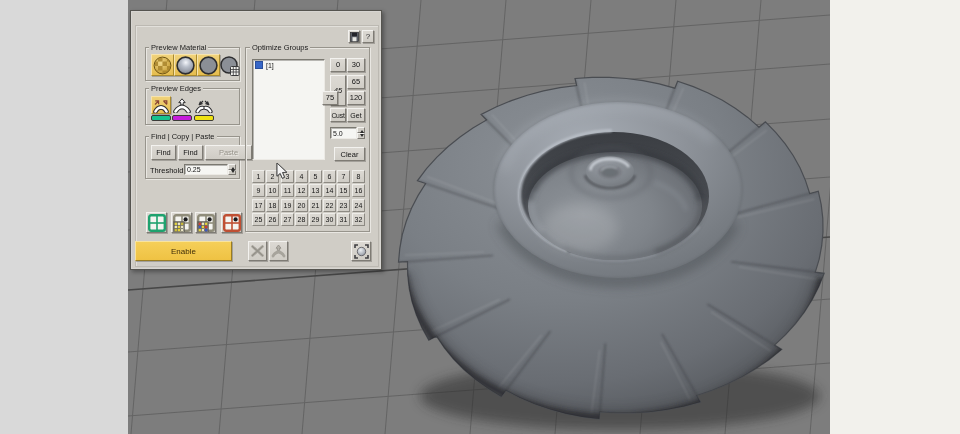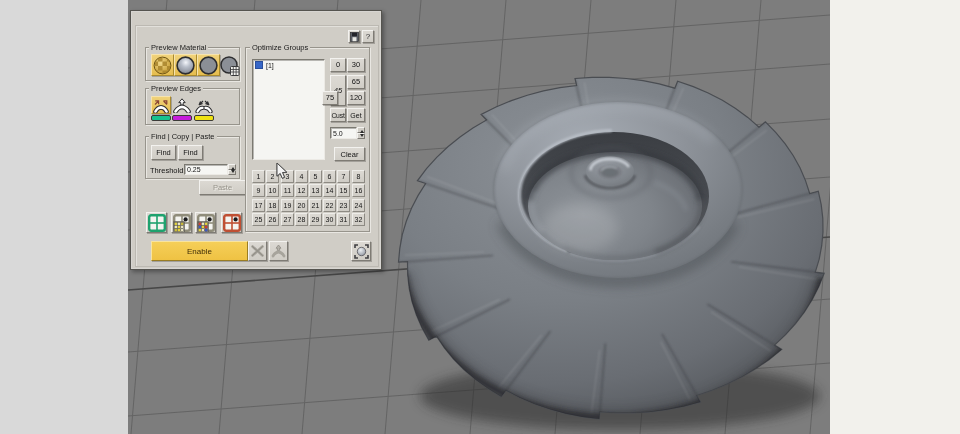--- a/index.html
+++ b/index.html
@@ -297,21 +297,21 @@
     <div class="swatch" style="left:63px;top:104px;width:20px;background:#f0e312;"></div>
 
     <div class="gbox" style="left:14px;top:125px;width:95px;height:43px;"></div>
     <span class="glabel" style="left:18px;top:121px;">Find | Copy | Paste</span>
     <div class="btn" style="left:20px;top:134px;width:25px;height:15px;">
         <span>Find</span>
       </div>
     <div class="btn" style="left:47px;top:134px;width:25px;height:15px;">
         <span>Find</span>
       </div>
-    <div class="btn disabled" style="left:68px;top:134px;width:47px;height:15px;margin-top:35px;">
+    <div class="btn disabled" style="left:74px;top:134px;width:47px;height:15px;">
         <span>Paste</span>
       </div>
     <span class="lbl" style="left:19px;top:155px;">Threshold:</span>
     <div class="sunken spin-field" style="left:53px;top:153px;width:44px;height:11px;">
         <span>0.25</span>
       </div>
     <div class="spinner" style="left:97px;top:153px;height:11px;">
         <div class="up"></div>
         <div class="dn"></div>
       </div>
@@ -366,21 +366,21 @@
       </div>
     <div class="btn" style="left:90px;top:201px;width:21px;height:21px;">
         <svg width="18" height="18" viewBox="0 0 18 18">
           <rect x="1.2" y="1.2" width="15.6" height="15.6" rx="2" fill="#f4f4f0" stroke="#bf4f33" stroke-width="2.4"></rect>
           <line x1="9" y1="2" x2="9" y2="16" stroke="#bf4f33" stroke-width="1.6"></line>
           <line x1="2" y1="9" x2="16" y2="9" stroke="#bf4f33" stroke-width="1.6"></line>
           <circle cx="12.6" cy="5.4" r="2.1" fill="#1c1c1e"></circle>
         </svg>
       </div>
 
-    <div class="btn enable-btn" style="left:20px;top:230px;width:97px;height:20px;">
+    <div class="btn enable-btn" style="left:4px;top:230px;width:97px;height:20px;">
         <span>Enable</span>
       </div>
     <div class="btn disabled" style="left:117px;top:230px;width:19px;height:20px;">
         <svg width="15" height="14" viewBox="0 0 15 14">
           <g stroke="#a7a49c" stroke-width="2.6" stroke-linecap="round" fill="none">
             <path d="M2.5 2.5 L12.5 11.5"></path>
             <path d="M12.5 2.5 L2.5 11.5"></path>
           </g>
           <g stroke="#8f8c84" stroke-width="1" stroke-linecap="round" fill="none">
             <path d="M2.5 2.5 L12.5 11.5"></path>

